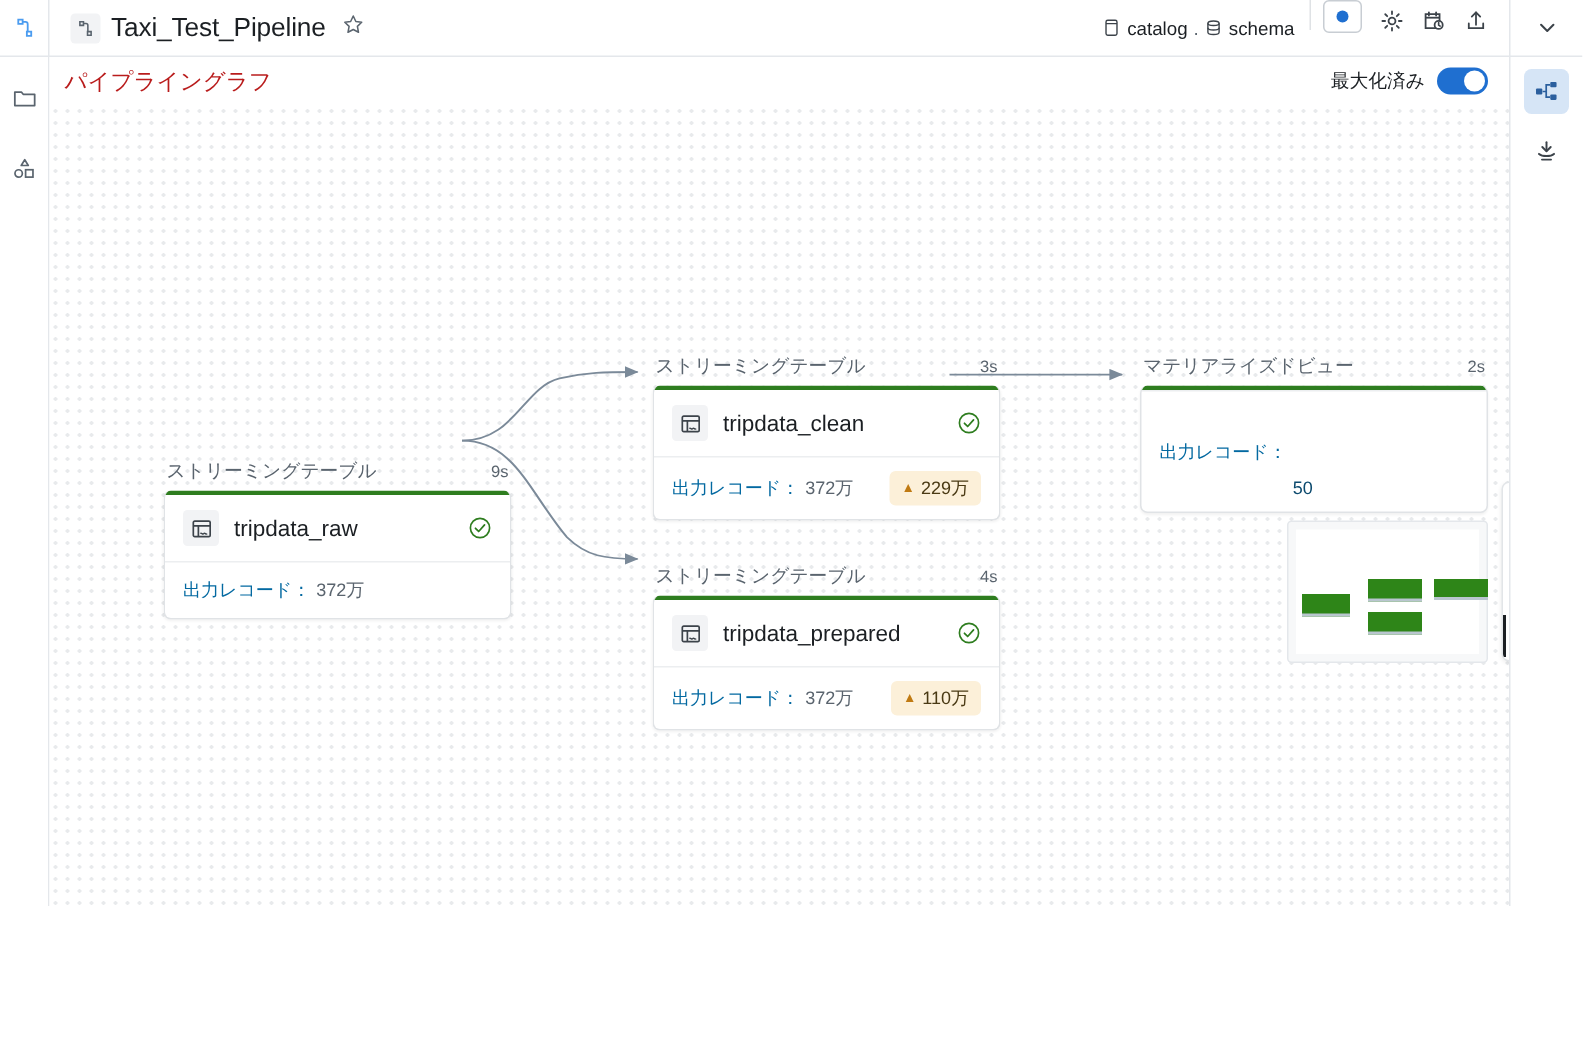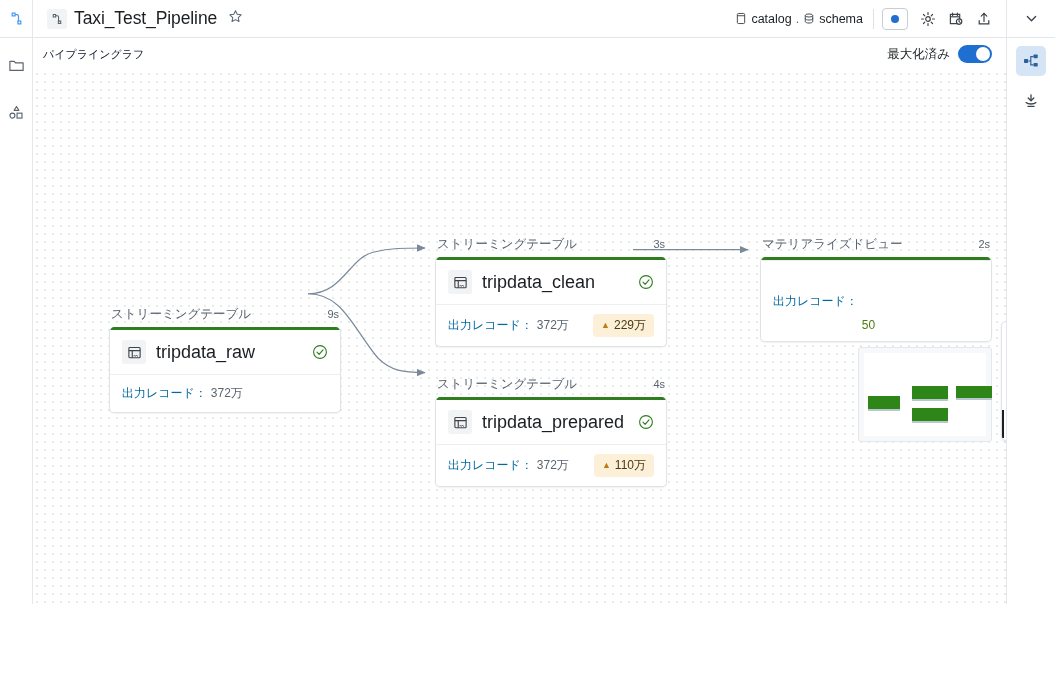--- a/index.html
+++ b/index.html
@@ -52,21 +52,20 @@
     font-size: 17.5px;
     color: #1b1f23;
     letter-spacing: -0.1px;
     white-space: nowrap;
   }
   .star-icon { margin-left: 4px; cursor: pointer; }
 
   .topbar-right {
     margin-left: auto;
     display: flex;
-    align-items: center;
     gap: 0px;
     padding-right: 0px;
     height: 38px;
   }
   .catalog-schema {
     display: flex;
     align-items: center;
     gap: 4px;
     font-size: 12.5px;
     color: #1b1f23;
@@ -136,21 +135,21 @@
   .subheader {
     height: 32px;
     min-height: 32px;
     display: flex;
     align-items: center;
     padding: 0 14px 0 10px;
     background: #ffffff;
     position: relative;
     z-index: 5;
   }
-  .subheader-title { font-size: 11px; color: #0f172a; }
+  .subheader-title { font-size: 15px; color: #b91c1c; }
   .subheader-right { margin-left: auto; display: flex; align-items: center; gap: 8px; }
   .toggle-label { font-size: 12.5px; color: #1b1f23; }
   .toggle {
     width: 34px; height: 18px; border-radius: 9px;
     background: #1f6fd0; position: relative; cursor: pointer;
   }
   .toggle .knob {
     position: absolute; top: 2px; right: 2px;
     width: 14px; height: 14px; border-radius: 50%; background: #fff;
   }
@@ -197,21 +196,21 @@
     padding: 10px 12px 10px 12px;
     gap: 10px;
   }
   .node-icon-box {
     width: 24px; height: 24px;
     background: #f2f3f5;
     border-radius: 3px;
     display:flex; align-items:center; justify-content:center;
     flex: 0 0 24px;
   }
-  .node-name { font-size: 18px; color: #1b1f23; white-space: nowrap; }
+  .node-name { font-size: 15px; color: #1b1f23; white-space: nowrap; }
   .node-status { margin-left: auto; display:flex; align-items:center; }
   .node-footer {
     border-top: 1px solid #eceef0;
     display: flex;
     align-items: center;
     padding: 9px 12px;
     gap: 10px;
     min-height: 38px;
   }
   .node-records { font-size: 12px; color: #0369a1; white-space: nowrap; }
@@ -519,21 +518,21 @@
         </div>
 
         <div class="node-wrap" style="left:727px; top:166px; width:232px;">
           <div class="node-header-row">
             <span class="node-type">マテリアライズドビュー</span>
             <span class="node-time">2s</span>
           </div>
           <div class="node-card">
             <div class="node-footer">
               <span class="node-records">出力レコード：</span>
-              <span class="node-records" style="margin-left:-6px;color:#4d7c0f;margin-top:48px;">50</span>
+              <span class="node-records" style="margin-left:-6px;color:#0c4a6e;margin-top:48px;">50</span>
             </div>
           </div>
         </div>
 
         <div class="minimap">
           <div class="minimap-inner">
             <span class="mm-node" style="left:4px;  top:43px; width:32px; height:15px;"></span>
             <span class="mm-node" style="left:48px; top:33px; width:36px; height:15px;"></span>
             <span class="mm-node" style="left:48px; top:55px; width:36px; height:15px;"></span>
             <span class="mm-node" style="left:92px; top:33px; width:36px; height:14px;"></span>

